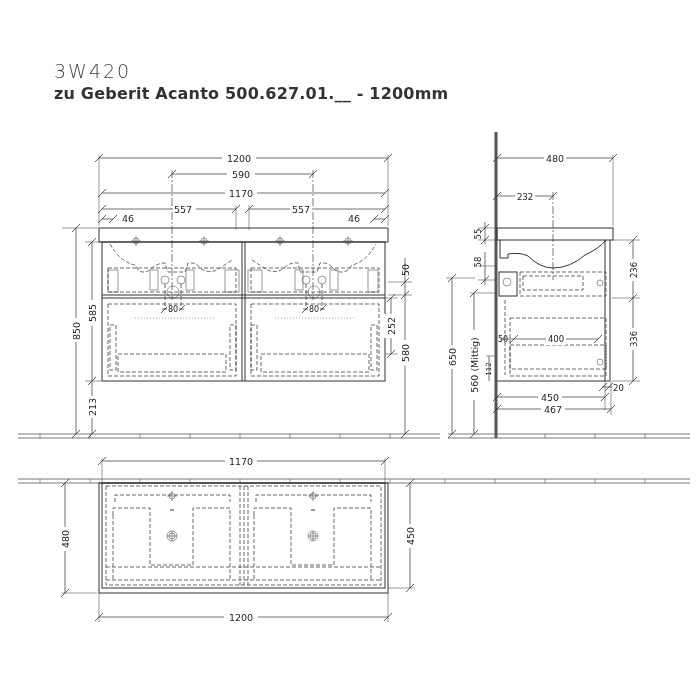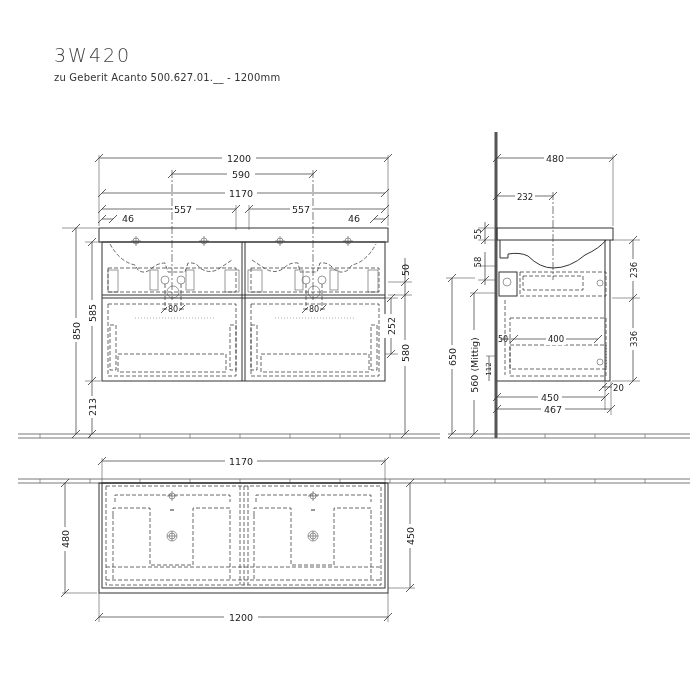--- a/index.html
+++ b/index.html
@@ -1,19 +1,19 @@
 <!DOCTYPE html>
 <html><head>
 <meta charset="utf-8">
 <style>
   html, body { margin: 0; padding: 0; background: #ffffff; }
   body { width: 700px; height: 700px; position: relative; overflow: hidden; font-family: "DejaVu Sans", sans-serif; color: #333; }
-  .header { position: absolute; left: 54px; top: 44px; }
+  .header { position: absolute; left: 54px; top: 60px; }
   .model { font-size: 19px; letter-spacing: 2px; color: #444; font-weight: 300; margin-bottom: 4px; }
-  .compat { font-size: 10px; color: #333; line-height: 15px; letter-spacing: 0.2px; }
+  .compat { font-size: 16px; color: #333; line-height: 15px; letter-spacing: 0.2px; font-weight: bold; }
   svg { position: absolute; left: 0; top: 0; }
   svg text { font-family: "DejaVu Sans", sans-serif; font-size: 9.5px; fill: #222; }
   .ln { stroke: #333; stroke-width: 1; fill: none; }
   .thin { stroke: #555; stroke-width: 0.6; fill: none; }
   .dash { stroke: #444; stroke-width: 0.8; fill: none; stroke-dasharray: 4 2; }
   .dot { stroke: #777; stroke-width: 0.6; fill: none; stroke-dasharray: 1 2; }
   .cl { stroke: #444; stroke-width: 0.7; fill: none; stroke-dasharray: 8 2 2 2; }
   .dim { stroke: #333; stroke-width: 0.7; fill: none; }
   .floor { stroke: #555; stroke-width: 0.8; fill: none; }
   .wall { stroke: #555; stroke-width: 3; fill: none; }

